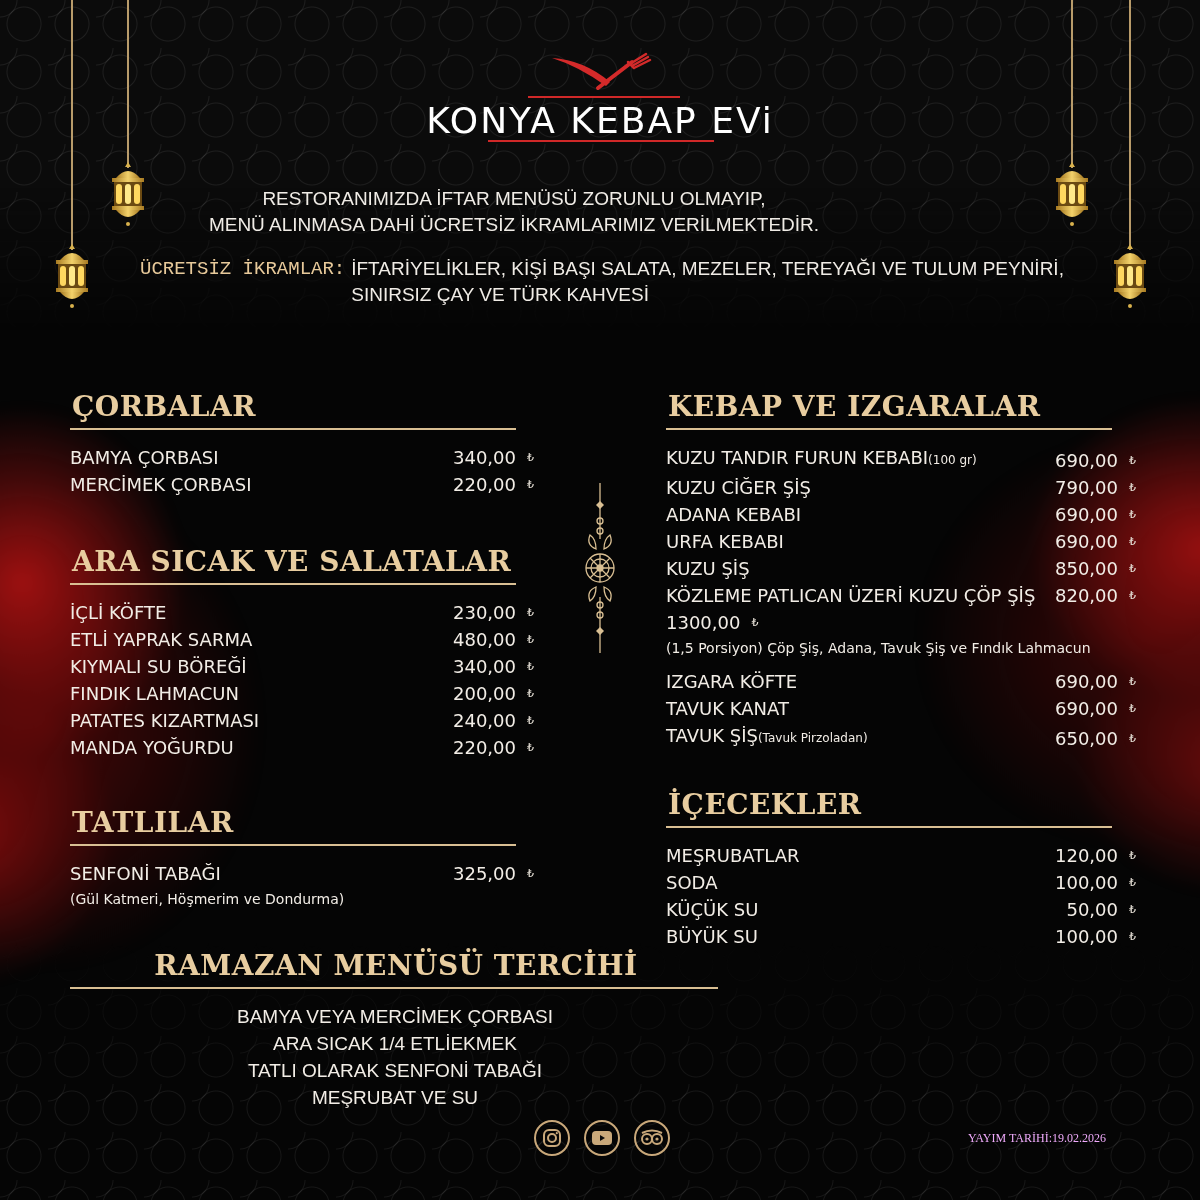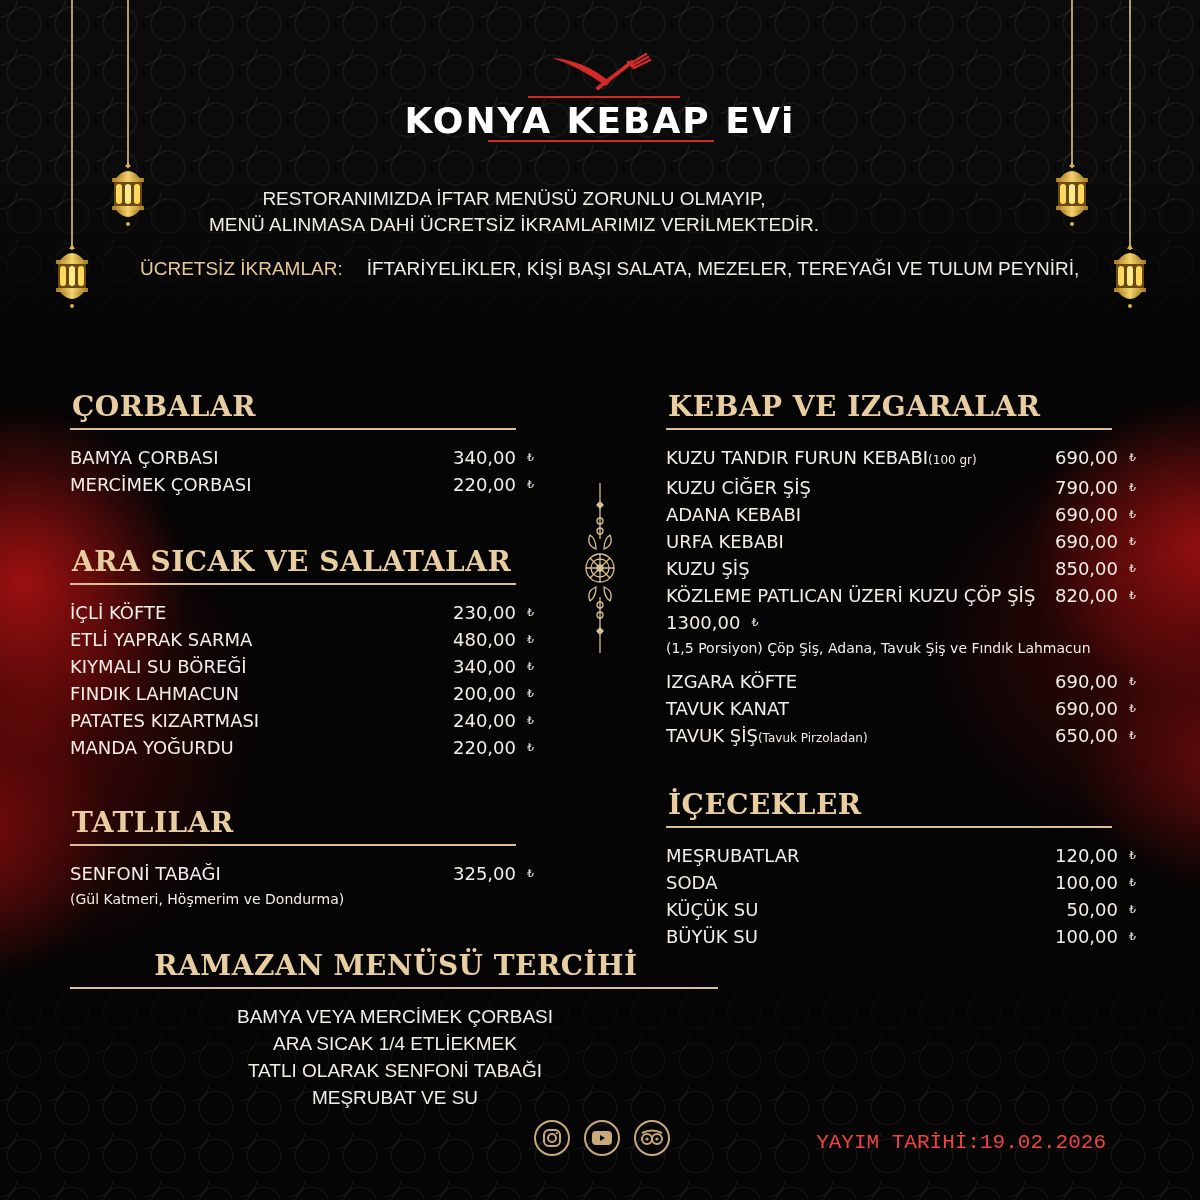--- a/index.html
+++ b/index.html
@@ -47,59 +47,59 @@
   .lantern { position: absolute; width: 40px; }
   .lantern .cord { position: absolute; left: 19px; top: 0; width: 1.5px; background: #b89b6a; }
   .lantern .body { position: absolute; left: 0; width: 40px; height: 64px; }
 
   
   .logo { position: absolute; left: 0; top: 52px; width: 1200px; text-align: center; }
   .logo .utensils { position: absolute; left: 548px; top: 0; width: 110px; height: 40px; }
   .logo .line-top { position: absolute; left: 528px; top: 44px; width: 152px; height: 2px; background: #d02828; }
   .logo .title {
     position: absolute; left: 0; top: 48px; width: 1200px; text-align: center;
-    font-family: "DejaVu Sans", sans-serif; font-weight: bold; font-size: 36px;
+    font-family: "DejaVu Sans", sans-serif; font-weight: normal; font-size: 36px;
     letter-spacing: 2px; color: #ffffff;
   }
   .logo .line-bottom { position: absolute; left: 488px; top: 88px; width: 226px; height: 2px; background: #d02828; }
 
   .notice { position: absolute; left: 0; top: 186px; width: 1028px; text-align: center;
     font-family: "Liberation Sans", sans-serif; font-size: 19px; line-height: 26px; color: #f0ece6; }
   .ikram { position: absolute; left: 140px; top: 256px; width: 960px; font-family: "Liberation Sans", sans-serif;
     font-size: 19px; line-height: 26px; display: flex; }
-  .ikram .lbl { color: #e7c99a; white-space: nowrap; margin-right: 24px; }
+  .ikram .lbl { color: #e7c99a; white-space: nowrap; margin-right: 6px; font-family: Liberation Mono, monospace; }
   .ikram .val { color: #f0ece6; }
 
   
   .section { position: absolute; margin-top: 40px; }
   .sec-title {
     font-family: "DejaVu Serif", serif; font-weight: bold; font-size: 28px;
     color: #e8cda0; letter-spacing: 0.5px; line-height: 34px; padding-left: 2px;
   }
   .sec-rule { height: 2px; background: #d9bf93; margin-top: 4px; margin-bottom: 14px; }
-  .row { display: flex; align-items: flex-start; font-size: 18px; line-height: 27px; color: #f2ede6; }
+  .row { display: flex; align-items: flex-end; font-size: 18px; line-height: 27px; color: #f2ede6; }
   .row .name { flex: 1; white-space: nowrap; }
   .row .name small { font-size: 12px; }
   .row .price { white-space: nowrap; text-align: right; }
   .row .cur { font-size: 11px; width: 18px; text-align: right; color: #e6e0d6; }
   .note { font-size: 14px; line-height: 20px; color: #f2ede6; }
 
   .ornament { position: absolute; left: 582px; top: 483px; width: 36px; height: 170px; }
 
   .ramazan-sub {
     font-family: "DejaVu Serif", serif; font-weight: bold; font-size: 19px; color: #e8cda0;
     letter-spacing: 0.3px; margin: -2px 0 14px 2px;
   }
   .ramazan-list .li { font-family: "Liberation Sans", sans-serif; font-size: 19px; line-height: 27px; color: #f2ede6; }
 
   .footer-icons { position: absolute; left: 534px; top: 1120px; display: flex; gap: 14px; }
   .social { width: 36px; height: 36px; border-radius: 50%; border: 2px solid #c9a87a;
     display: flex; align-items: center; justify-content: center; }
-  .date { position: absolute; right: 94px; top: 1131px; font-family: Liberation Mono, monospace;
-    font-size: 21px; color: #ef4444; }
+  .date { position: absolute; right: 94px; top: 1131px; font-family: Liberation Serif, serif;
+    font-size: 12px; color: #f0abfc; }
 </style>
 </head>
 <body>
 
 <div class="bg">
   <div class="pattern-top"></div>
   <div class="pattern-bottom"></div>
   <div class="smoke-left"></div>
   <div class="smoke-right"></div>
 </div>
@@ -184,20 +184,21 @@
 </div>
 
 <div class="notice">
   <div>RESTORANIMIZDA İFTAR MENÜSÜ ZORUNLU OLMAYIP,</div>
   <div>MENÜ ALINMASA DAHİ ÜCRETSİZ İKRAMLARIMIZ VERİLMEKTEDİR.</div>
 </div>
 <div class="ikram">
   <span class="lbl">ÜCRETSİZ İKRAMLAR:</span>
   <span class="val">
     <div>İFTARİYELİKLER, KİŞİ BAŞI SALATA, MEZELER, TEREYAĞI VE TULUM PEYNİRİ,</div>
+    <div>SINIRSIZ ÇAY VE TÜRK KAHVESİ</div>
   </span>
 </div>
 
 <div class="section" style="left:70px; top:350px; width:464px;">
   <div class="sec-title">ÇORBALAR</div>
   <div class="sec-rule" style="width:446px;"></div>
   <div class="items">
       <div class="row">
         <span class="name"><span>BAMYA ÇORBASI</span></span>
         <span class="price">340,00</span>

